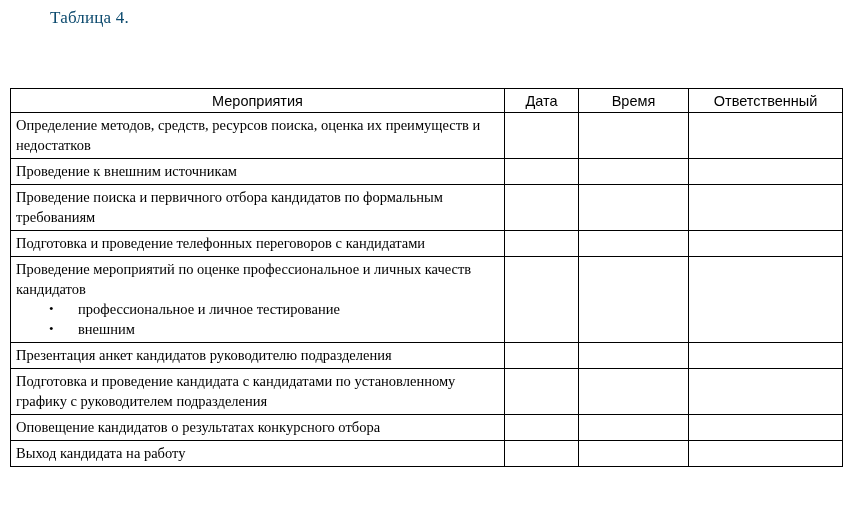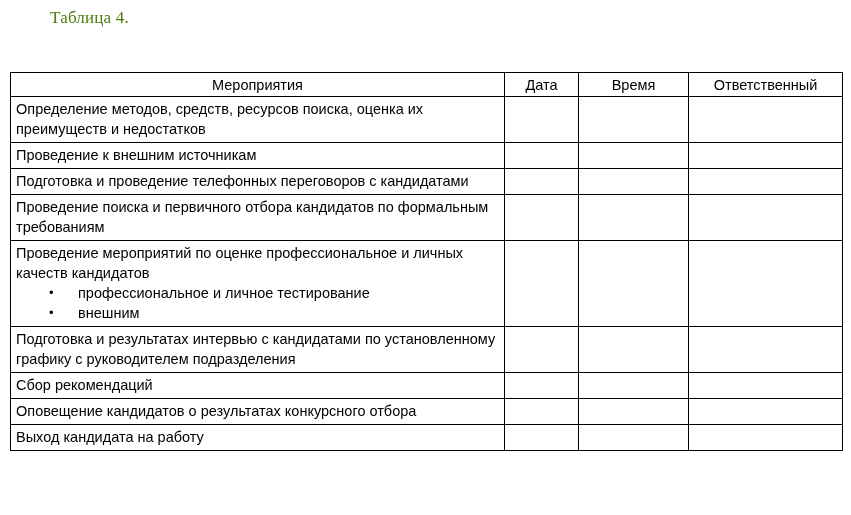--- a/index.html
+++ b/index.html
@@ -21,27 +21,27 @@
     height: 515px;
   }
   .caption {
     position: absolute;
     left: 50px;
     top: 7px;
     font-family: "Liberation Serif", serif;
     font-size: 17px;
     line-height: 21px;
     letter-spacing: 0.2px;
-    color: #4d7c0f;
+    color: #0c4a6e;
     white-space: nowrap;
   }
   .table-wrap {
     position: absolute;
     left: 10px;
-    top: 72px;
+    top: 88px;
     width: 832px;
   }
   table.plan {
     border-collapse: collapse;
     table-layout: fixed;
     width: 832px;
     font-size: 14.5px;
     line-height: 20px;
   }
   table.plan col.c-event  { width: 494px; }
@@ -58,20 +58,21 @@
   table.plan thead th {
     text-align: center;
     font-weight: normal;
     height: 21px;
     vertical-align: middle;
     padding-top: 1px;
     padding-bottom: 1px;
   }
   td.event {
     text-align: left;
+    font-family: Liberation Serif, serif;
   }
   td.blank {
     padding: 0;
   }
   ul.sub {
     list-style: none;
     margin: 0;
     padding: 0;
   }
   ul.sub li {
@@ -123,57 +124,57 @@
           <tr>
             <td class="event">
               <span class="evt-line">Проведение к внешним источникам</span>
             </td>
             <td class="blank"></td>
             <td class="blank"></td>
             <td class="blank"></td>
           </tr>
           <tr>
             <td class="event">
-              <span class="evt-line">Подготовка и проведение телефонных переговоров с кандидатами</span>
+              <span class="evt-line">Проведение поиска и первичного отбора кандидатов по формальным требованиям</span>
             </td>
             <td class="blank"></td>
             <td class="blank"></td>
             <td class="blank"></td>
           </tr>
           <tr>
             <td class="event">
-              <span class="evt-line">Проведение поиска и первичного отбора кандидатов по формальным требованиям</span>
+              <span class="evt-line">Подготовка и проведение телефонных переговоров с кандидатами</span>
             </td>
             <td class="blank"></td>
             <td class="blank"></td>
             <td class="blank"></td>
           </tr>
           <tr>
             <td class="event">
               <span class="evt-line">Проведение мероприятий по оценке профессиональное и личных качеств кандидатов</span>
               <ul class="sub">
                 <li><span class="bullet">•</span><span>профессиональное и личное тестирование</span></li>
                 <li><span class="bullet">•</span><span>внешним</span></li>
               </ul>
             </td>
             <td class="blank"></td>
             <td class="blank"></td>
             <td class="blank"></td>
           </tr>
           <tr>
             <td class="event">
-              <span class="evt-line">Подготовка и результатах интервью с кандидатами по установленному графику с руководителем подразделения</span>
+              <span class="evt-line">Презентация анкет кандидатов руководителю подразделения</span>
             </td>
             <td class="blank"></td>
             <td class="blank"></td>
             <td class="blank"></td>
           </tr>
           <tr>
             <td class="event">
-              <span class="evt-line">Сбор рекомендаций</span>
+              <span class="evt-line">Подготовка и проведение кандидата с кандидатами по установленному графику с руководителем подразделения</span>
             </td>
             <td class="blank"></td>
             <td class="blank"></td>
             <td class="blank"></td>
           </tr>
           <tr>
             <td class="event">
               <span class="evt-line">Оповещение кандидатов о результатах конкурсного отбора</span>
             </td>
             <td class="blank"></td>

